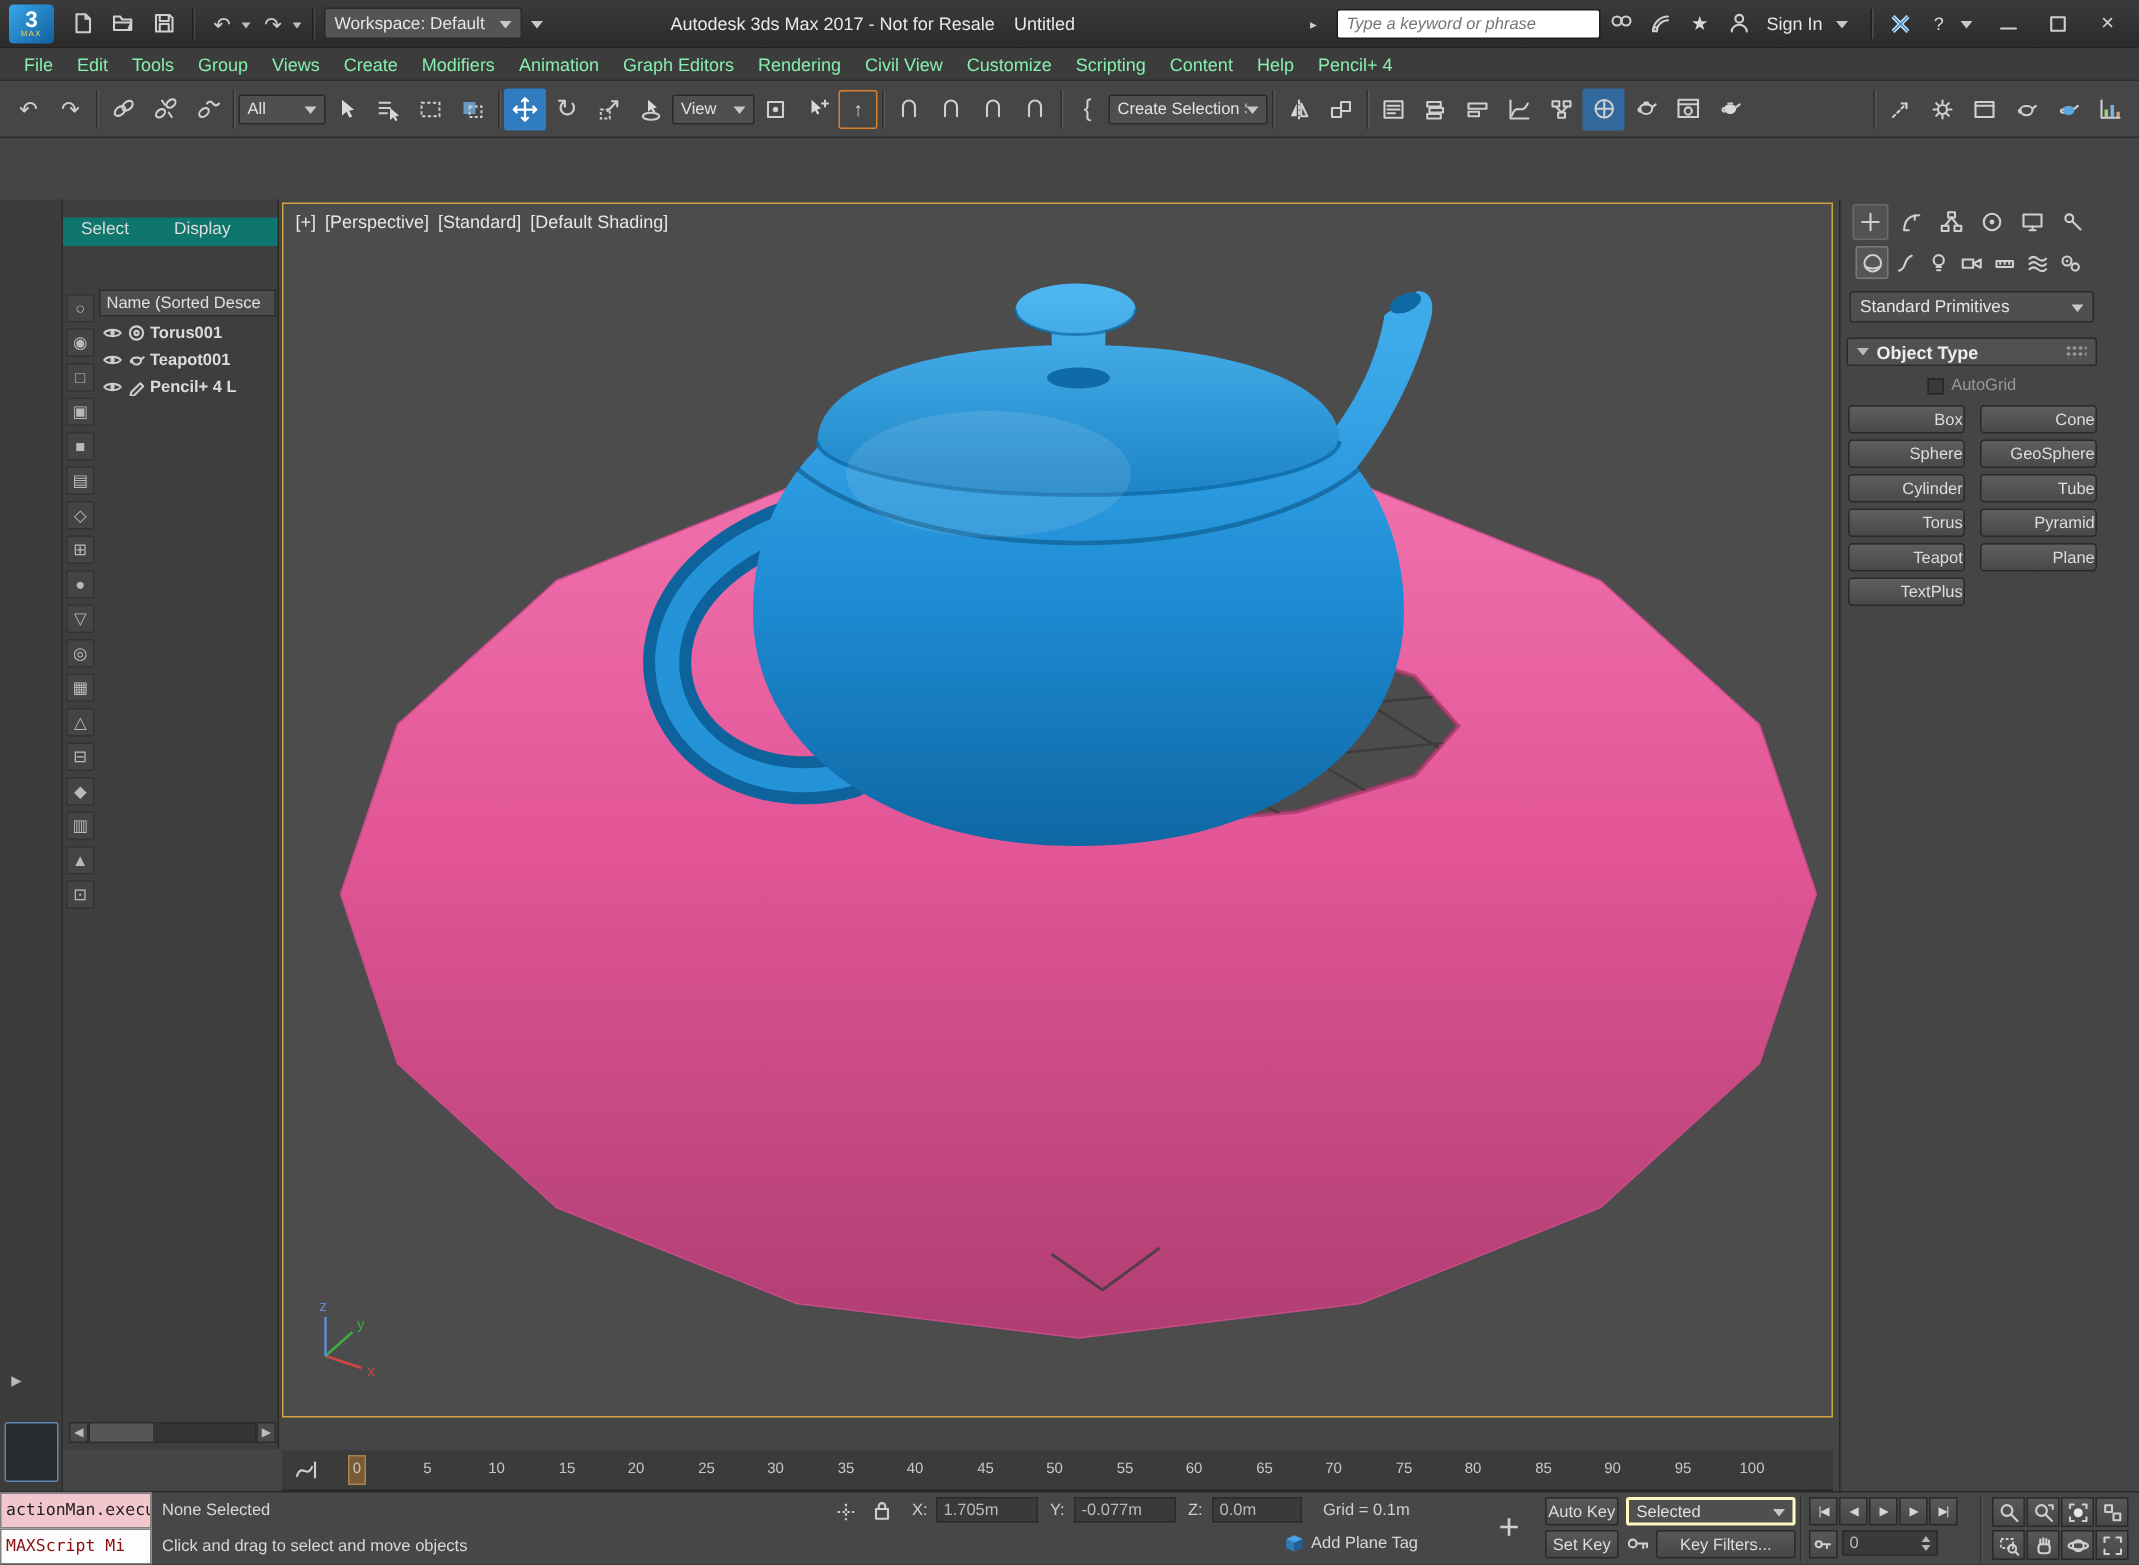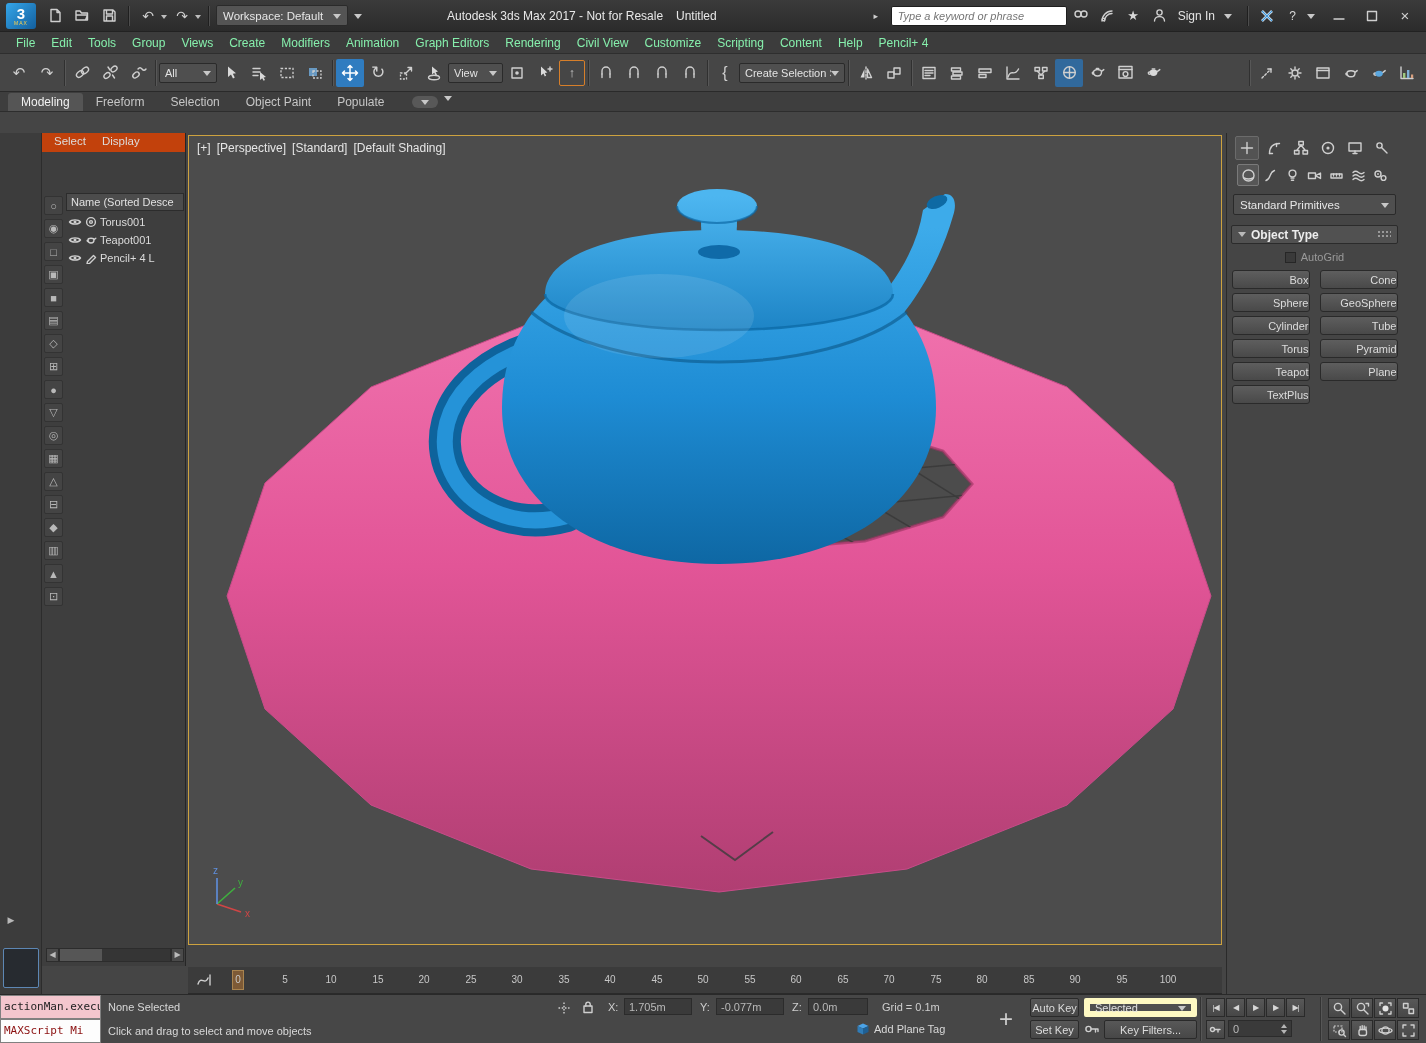--- a/index.html
+++ b/index.html
@@ -57,27 +57,27 @@
   .subtabrow{position:absolute; left:0; top:112px; width:100%; height:21px; background:#353535; display:flex; align-items:center; padding:0 12px; border-bottom:1px solid #2a2a2a;}
   .subtab{background:#424242; border:1px solid #2a2a2a; border-bottom:none; padding:2px 10px; font-size:11.5px; color:#d6d6d6;}
 
   
   .lstrip{position:absolute; left:0; top:133px; width:42px; height:861px; background:#3c3c3c; border-right:1px solid #2c2c2c;}
   .layout-sq{position:absolute; left:3px; top:815px; width:36px; height:40px; background:#272b30; border:1px solid #5d87b4; border-radius:2px;}
   .strip-arrow{position:absolute; left:4px; top:779px; width:14px; height:16px; color:#b8b8b8; font-size:9px; display:flex; align-items:center; justify-content:center;}
 
   
   .explorer{position:absolute; left:42px; top:133px; width:144px; height:833px; background:#3e3e3e; border-right:1px solid #262626;}
-  .exmenus{height:19px; display:flex; gap:4px; padding:2px 6px; background:#c2410c;}
+  .exmenus{height:19px; display:flex; gap:18px; padding:2px 6px; background:#0f766e;margin-top:12px;}
   .exmenu{font-size:11.5px; color:#dcdcdc; padding:0 6px;}
   .excol{position:absolute; left:2px; top:63px; width:21px;}
   .exico{width:19px; height:19px; margin-bottom:4px; display:flex; align-items:center; justify-content:center; color:#b9b9b9; font-size:11px; background:#444; border:1px solid #333; border-radius:2px;}
   .exhead{position:absolute; left:24px; top:60px; width:118px; height:18px; background:#4c4c4c; border:1px solid #2c2c2c; font-size:11px; color:#e0e0e0; padding:2px 4px; white-space:nowrap; overflow:hidden;}
   .exrow{position:absolute; left:24px; width:118px; height:18px; display:flex; align-items:center; gap:3px; padding-left:2px;}
-  .exrow .lbl{font-size:11px; color:#dcdcdc; white-space:nowrap;}
+  .exrow .lbl{font-size:11px; color:#dcdcdc; white-space:nowrap;font-weight:bold;}
   .exscroll{position:absolute; left:4px; top:814px; width:138px; height:15px; display:flex; align-items:center;}
   .exsb{width:13px; height:14px; background:#4a4a4a; border:1px solid #2c2c2c; color:#bbb; font-size:8px; display:flex; align-items:center; justify-content:center;}
   .extrack{flex:1; height:14px; background:#353535; border:1px solid #2c2c2c; position:relative;}
   .exthumb{position:absolute; left:0; top:0; width:42px; height:12px; background:#565656;}
 
   
   .viewport{position:absolute; left:188px; top:135px; width:1034px; height:810px; background:#4c4c4c; border:1px solid var(--vpborder); overflow:hidden;}
   .vplabel{position:absolute; left:8px; top:5px; display:flex; gap:6px; font-size:12px; color:#e6e6e6; z-index:5;}
   .vpl{cursor:default;}
 
@@ -113,21 +113,21 @@
 
   
   .statusbar{position:absolute; left:0; top:994px; width:100%; height:49px; background:#474747; border-top:1px solid #292929; font-size:11px;}
   .ml{position:absolute; left:0; width:101px; height:24px; border:1px solid #808080; font-family:"DejaVu Sans Mono",monospace; font-size:11px; padding:4px 3px 0; white-space:nowrap; overflow:hidden;}
   .ml1{top:0; background:#f3c6ce; color:#222;}
   .ml2{top:24px; background:#fdfdfd; color:#8b1010;}
   .stext{position:absolute; left:108px; color:#d8d8d8;}
   .sfield{position:absolute; height:17px; background:#3a3a3a; border:1px solid #2b2b2b; color:#b9b9b9; padding:2px 4px; font-size:11px;}
   .slbl{position:absolute; color:#cfcfcf;}
   .sbtn{position:absolute; height:19px; background:linear-gradient(#585858,#474747); border:1px solid #2a2a2a; border-radius:2px; color:#dcdcdc; font-size:11px; display:flex; align-items:center; justify-content:center;}
-  .scombo{position:absolute; height:19px; background:#4f4f4f; border:6px solid #fef9c3; border-radius:2px; color:#e0e0e0; font-size:11px; display:flex; align-items:center; padding:0 5px;}
+  .scombo{position:absolute; height:19px; background:#4f4f4f; border:2px solid #fef9c3; border-radius:2px; color:#e0e0e0; font-size:11px; display:flex; align-items:center; padding:0 5px;}
   .pbtn{width:19px; height:19px; background:linear-gradient(#585858,#474747); border:1px solid #2a2a2a; color:#d6d6d6; font-size:8px; display:flex; align-items:center; justify-content:center; letter-spacing:-1px;}
   .navb{width:22px; height:20px; background:linear-gradient(#585858,#474747); border:1px solid #2a2a2a; display:flex; align-items:center; justify-content:center;}
   .vsep{position:absolute; width:1px; height:44px; top:2px; background:#333; box-shadow:1px 0 0 #565656;}
   .spin{display:flex; flex-direction:column; gap:2px; margin-left:auto;}
   .spin i{width:0; height:0; border:3px solid transparent;}
   .spin .u{border-bottom:4px solid #b5b5b5;}
   .spin .d{border-top:4px solid #b5b5b5;}
 </style>
 </head>
 <body>
@@ -475,31 +475,20 @@
     <span class="ti">
         <svg width="16" height="16">
           <path class="ic" d="M2,13.5 h12 M2,13.5 V2"></path>
           <rect x="4" y="8" width="2.4" height="5" fill="#9fc97f"></rect>
           <rect x="8" y="5" width="2.4" height="8" fill="#7fb0d8"></rect>
           <rect x="12" y="9.5" width="2.2" height="3.5" fill="#d89f7f"></rect>
         </svg>
       </span>
   </div>
 
-  <div class="ribbon">
-    <span class="rtab on">Modeling</span>
-    <span class="rtab">Freeform</span>
-    <span class="rtab">Selection</span>
-    <span class="rtab">Object Paint</span>
-    <span class="rtab">Populate</span>
-    <span class="pill">
-        <i class="car2" style="margin-top:4px"></i>
-      </span>
-    <i class="car2" style="margin:0 0 6px 2px"></i>
-  </div>
 
   <div class="lstrip">
     <span class="strip-arrow g" data-g="▶"></span>
     <span class="layout-sq"></span>
   </div>
 
   <div class="explorer">
     <div class="exmenus">
       <span class="exmenu">Select</span>
       <span class="exmenu">Display</span>

